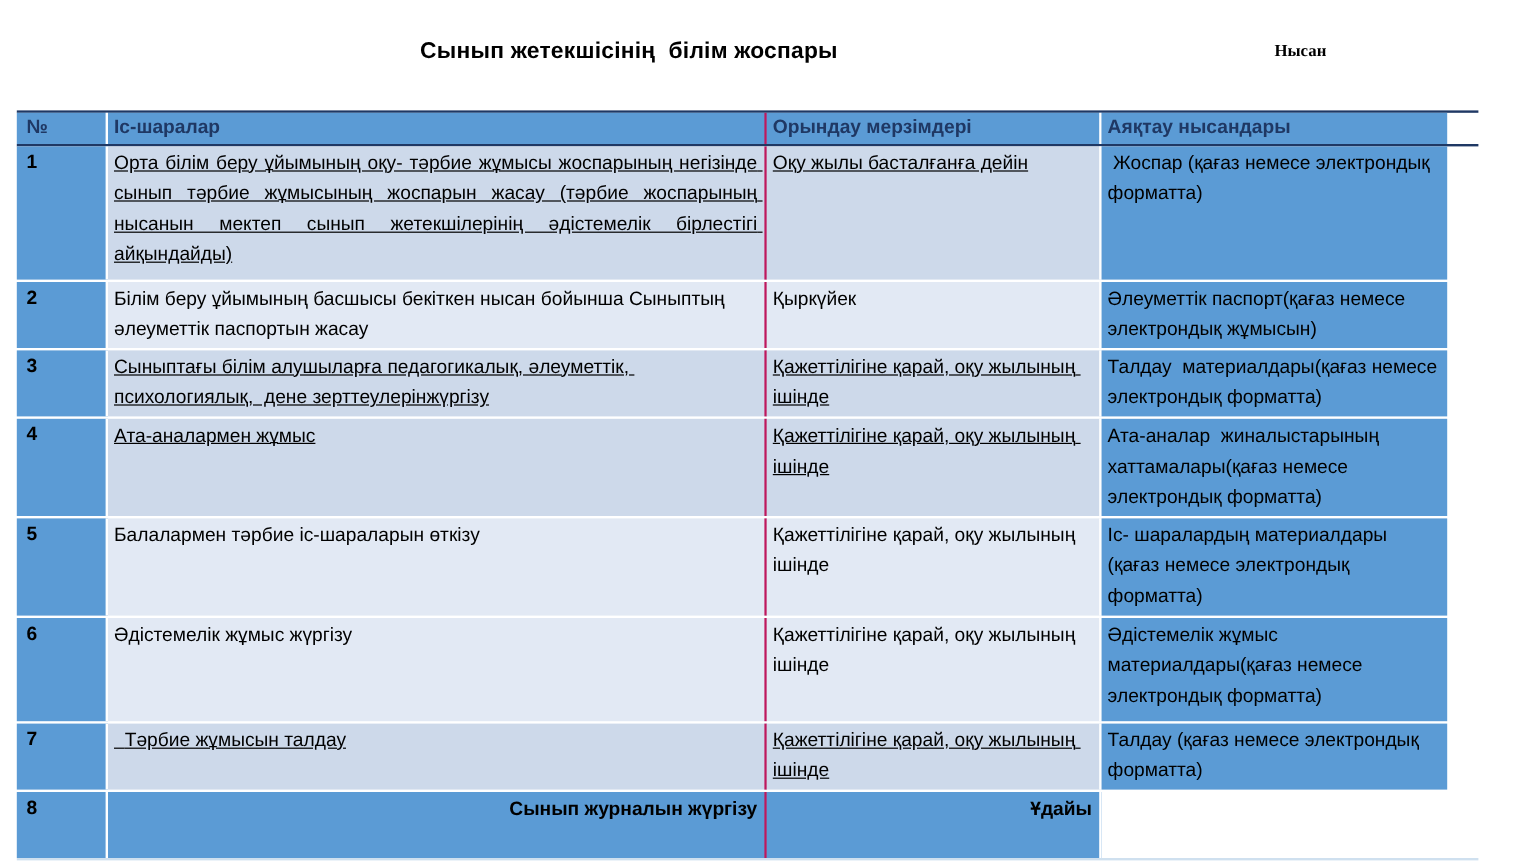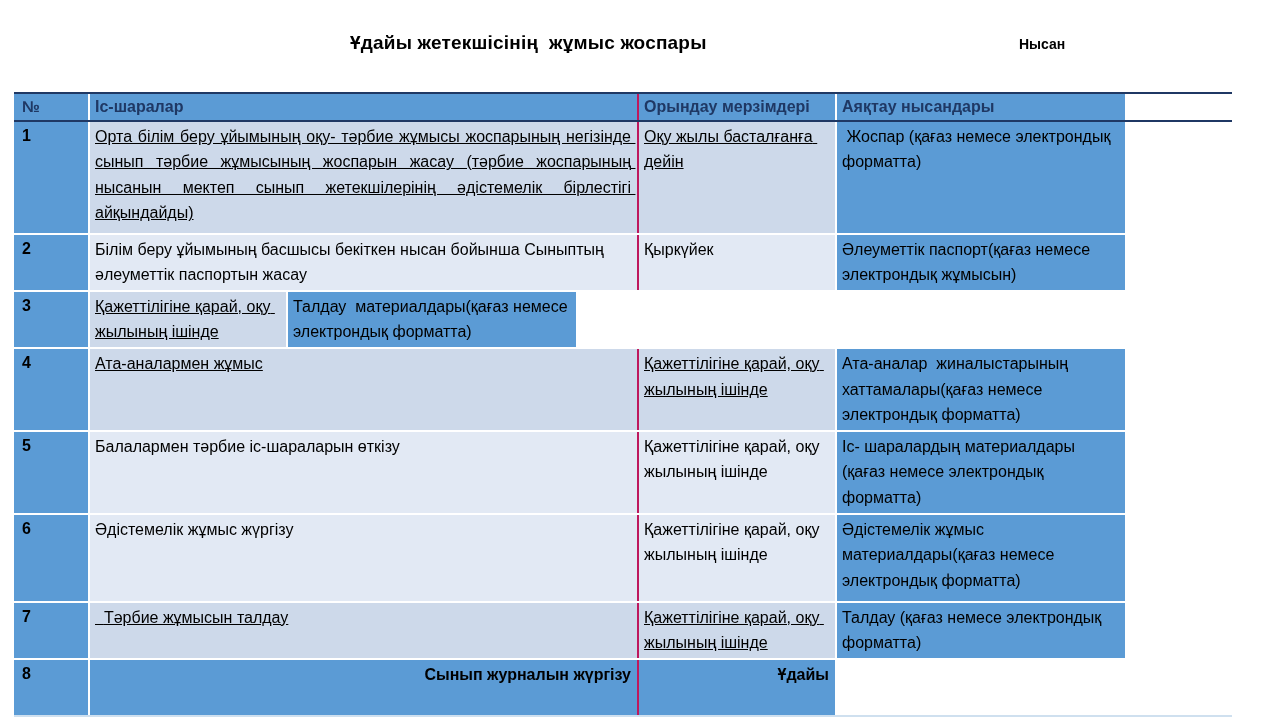--- a/index.html
+++ b/index.html
@@ -2,30 +2,30 @@
 <html><head>
 <meta charset="utf-8">
 <style>
   * { margin:0; padding:0; box-sizing:border-box; }
   html,body { width:1280px; height:720px; background:#ffffff; overflow:hidden;
               font-family:"Liberation Sans", sans-serif; color:#000; }
   .canvas { position:relative; width:1280px; height:720px; background:#fff; }
 
   .doc-title { position:absolute; left:350px; top:32px; font-size:19px; font-weight:bold;
                letter-spacing:0.2px; white-space:pre; }
-  .form-label { position:absolute; left:1019px; top:36px; font-size:14px; font-weight:bold; }
+  .form-label { position:absolute; left:1062px; top:36px; font-size:14px; font-weight:bold;font-family:Liberation Serif, serif; }
 
   .tbl { position:absolute; left:14px; top:92px; width:1218px; font-size:16px; line-height:1.6; }
 
   .row { display:flex; width:100%; border-bottom:2px solid #ffffff; }
   .cell { white-space:pre-wrap; padding:2px 6px 2px 5px; overflow:hidden; }
   .c1 { width:76px;  border-right:2px solid #ffffff; background:#5b9bd5;
         font-weight:bold; padding-left:8px; padding-top:1px; }
   .c2 { width:549px; border-right:2px solid #be185d; }
-  .c3 { width:198px; border-right:2px solid #ffffff; }
+  .c3 { width:279px; border-right:2px solid #ffffff; }
   .c4 { width:288px; }
 
   .row-header { min-height:24px; border-top:2px solid #1f3864; border-bottom:2px solid #1f3864; }
   .row-header .cell { background:#5b9bd5; color:#1f3864; font-weight:bold; padding-top:0; padding-bottom:0; }
 
   .shade-a .c2, .shade-a .c3 { background:#cdd9ea;text-decoration:underline; }
   .shade-b .c2, .shade-b .c3 { background:#e2e9f4; }
   .row .c4 { background:#5b9bd5; }
 
   .r1 { min-height:113px; } .r2 { min-height:57px; } .r3 { min-height:55px; }
@@ -33,21 +33,21 @@
   .r7 { min-height:55px; }  .r8 { min-height:57px; border-bottom:2px solid #cfe0ef; }
 
   .r8 .c2, .r8 .c3 { background:#5b9bd5; font-weight:bold;text-align:right; }
   .just { text-align:justify; }
 </style>
 </head>
 <body>
 
 <div class="canvas">
 
-  <div class="doc-title">Ұдайы жетекшісінің  жұмыс жоспары</div>
+  <div class="doc-title">Сынып жетекшісінің  білім жоспары</div>
   <div class="form-label">Нысан</div>
 
   <div class="tbl">
 
     <div class="row row-header">
       <div class="cell c1">№</div>
       <div class="cell c2">Іс-шаралар</div>
       <div class="cell c3">Орындау мерзімдері</div>
       <div class="cell c4">Аяқтау нысандары</div>
     </div>
@@ -61,20 +61,21 @@
 
     <div class="row r2 shade-b">
       <div class="cell c1">2</div>
       <div class="cell c2">Білім беру ұйымының басшысы бекіткен нысан бойынша Сыныптың әлеуметтік паспортын жасау</div>
       <div class="cell c3">Қыркүйек</div>
       <div class="cell c4">Әлеуметтік паспорт(қағаз немесе электрондық жұмысын)</div>
     </div>
 
     <div class="row r3 shade-a">
       <div class="cell c1">3</div>
+      <div class="cell c2">Сыныптағы білім алушыларға педагогикалық, әлеуметтік, психологиялық,  дене зерттеулерінжүргізу</div>
       <div class="cell c3">Қажеттілігіне қарай, оқу жылының ішінде</div>
       <div class="cell c4">Талдау  материалдары(қағаз немесе электрондық форматта)</div>
     </div>
 
     <div class="row r4 shade-a">
       <div class="cell c1">4</div>
       <div class="cell c2">Ата-аналармен жұмыс</div>
       <div class="cell c3">Қажеттілігіне қарай, оқу жылының ішінде</div>
       <div class="cell c4">Ата-аналар  жиналыстарының хаттамалары(қағаз немесе электрондық форматта)</div>
     </div>

